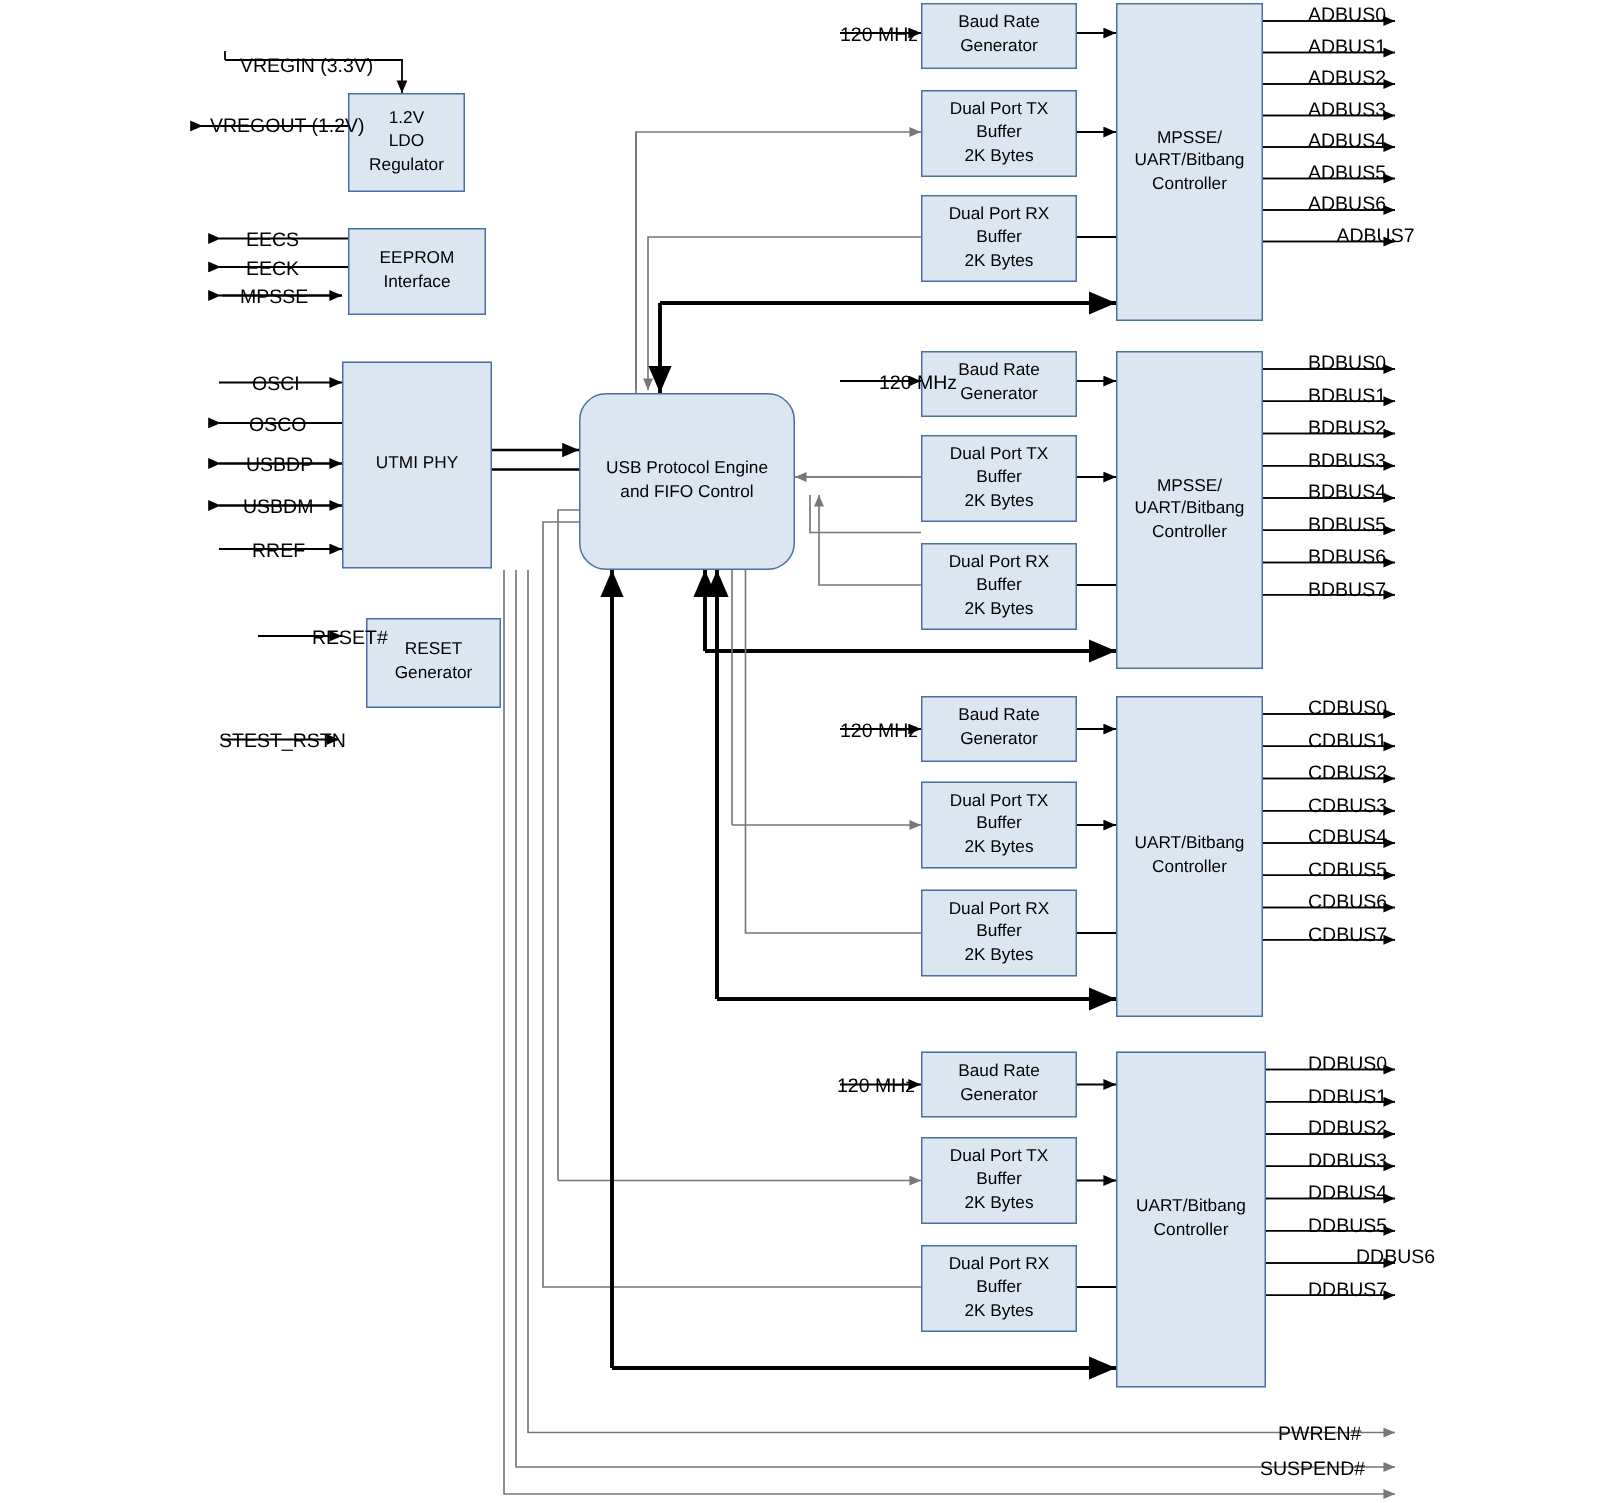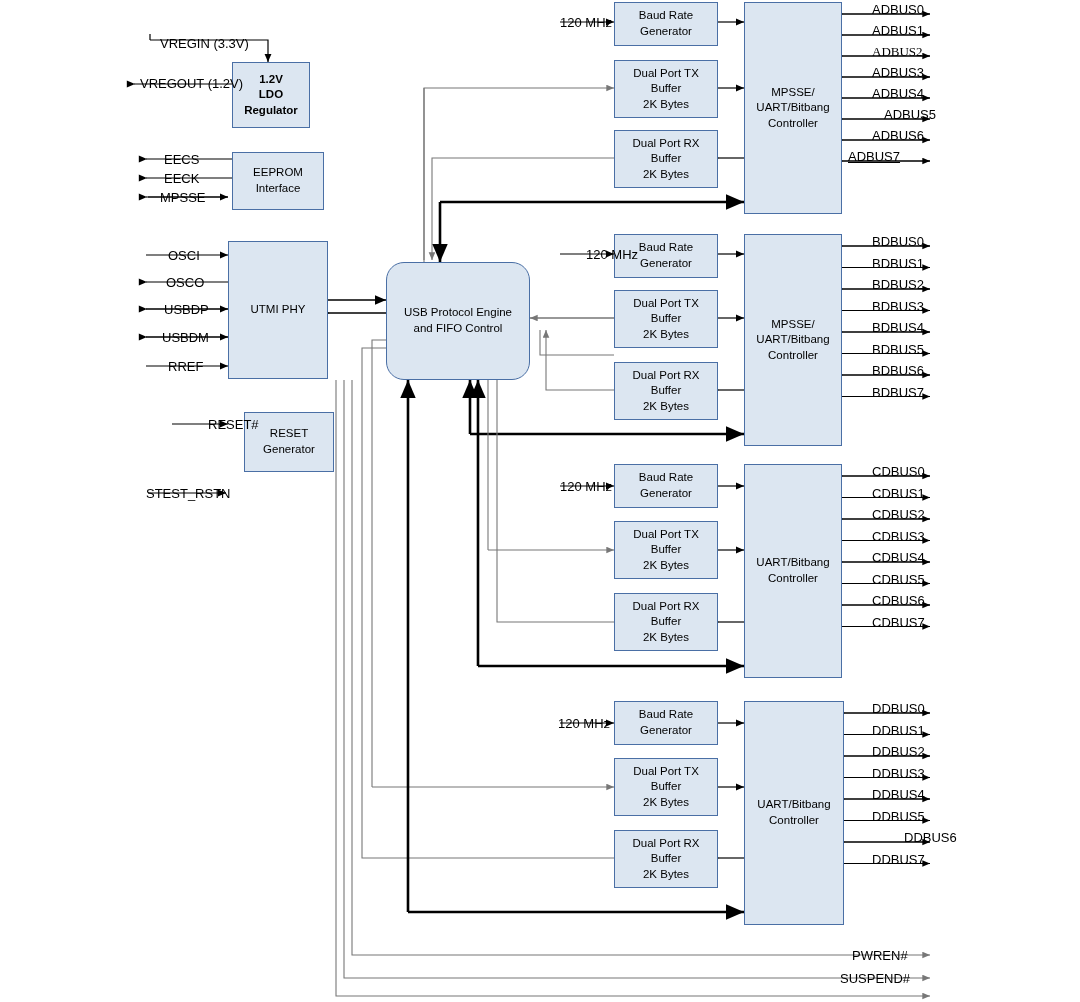--- a/index.html
+++ b/index.html
@@ -174,21 +174,21 @@
       <path d="M844,799 L930,799" stroke="#000" fill="none" stroke-width="1.1" marker-end="url(#ar)"></path>
       <path d="M930,799 L844,799" stroke="#000" fill="none" stroke-width="1.1" marker-end="url(#arl)"></path>
       <path d="M844,820.5 L930,820.5" stroke="#000" fill="none" stroke-width="1.1" marker-end="url(#ar)"></path>
       <path d="M930,820.5 L844,820.5" stroke="#000" fill="none" stroke-width="1.1" marker-end="url(#arl)"></path>
       <path d="M844,842 L930,842" stroke="#000" fill="none" stroke-width="1.1" marker-end="url(#ar)"></path>
       <path d="M930,842 L844,842" stroke="#000" fill="none" stroke-width="1.1" marker-end="url(#arl)"></path>
       <path d="M844,863.5 L930,863.5" stroke="#000" fill="none" stroke-width="1.1" marker-end="url(#ar)"></path>
       <path d="M930,863.5 L844,863.5" stroke="#000" fill="none" stroke-width="1.1" marker-end="url(#arl)"></path>
     </svg>
 
-  <div class="blk" style="left:232px;top:62px;width:78px;height:66px;font-weight:bold;">1.2V
+  <div class="blk" style="left:232px;top:62px;width:78px;height:66px;">1.2V
 LDO
 Regulator</div>
 
   <div class="blk" style="left:232px;top:152px;width:92px;height:58px;">EEPROM
 Interface</div>
 
   <div class="blk" style="left:228px;top:241px;width:100px;height:138px;">UTMI PHY</div>
 
   <div class="blk" style="left:244px;top:412px;width:90px;height:60px;text-align:center;">RESET
 Generator</div>
@@ -259,26 +259,26 @@
   <div class="lbl" style="left:146px;top:486px;">STEST_RSTN</div>
 
   <div class="lbl" style="left:560px;top:15px;">120 MHz</div>
   <div class="lbl" style="left:586px;top:247px;">120 MHz</div>
   <div class="lbl" style="left:560px;top:479px;">120 MHz</div>
   <div class="lbl" style="left:558px;top:716px;">120 MHz</div>
 
   <div id="pins">
       <div class="lbl" style="left: 872px; top: 2px;">ADBUS0</div>
       <div class="lbl" style="left: 872px; top: 23px;">ADBUS1</div>
-      <div class="lbl" style="left: 872px; top: 44px; font-family: Liberation Serif, serif;">ADBUS2</div>
+      <div class="lbl" style="left: 872px; top: 44px;">ADBUS2</div>
       <div class="lbl" style="left: 872px; top: 65px;">ADBUS3</div>
       <div class="lbl" style="left: 872px; top: 86px;">ADBUS4</div>
-      <div class="lbl" style="left: 872px; top: 107px; margin-left: 12px;">ADBUS5</div>
+      <div class="lbl" style="left: 872px; top: 107px;">ADBUS5</div>
       <div class="lbl" style="left: 872px; top: 128px;">ADBUS6</div>
-      <div class="lbl" style="left: 848px; top: 149px; text-decoration: underline;">ADBUS7</div>
+      <div class="lbl" style="left: 891px; top: 149px;">ADBUS7</div>
       <div class="lbl" style="left: 872px; top: 234px;">BDBUS0</div>
       <div class="lbl" style="left: 872px; top: 255.5px;">BDBUS1</div>
       <div class="lbl" style="left: 872px; top: 277px;">BDBUS2</div>
       <div class="lbl" style="left: 872px; top: 298.5px;">BDBUS3</div>
       <div class="lbl" style="left: 872px; top: 320px;">BDBUS4</div>
       <div class="lbl" style="left: 872px; top: 341.5px;">BDBUS5</div>
       <div class="lbl" style="left: 872px; top: 363px;">BDBUS6</div>
       <div class="lbl" style="left: 872px; top: 384.5px;">BDBUS7</div>
       <div class="lbl" style="left: 872px; top: 464px;">CDBUS0</div>
       <div class="lbl" style="left: 872px; top: 485.5px;">CDBUS1</div>

